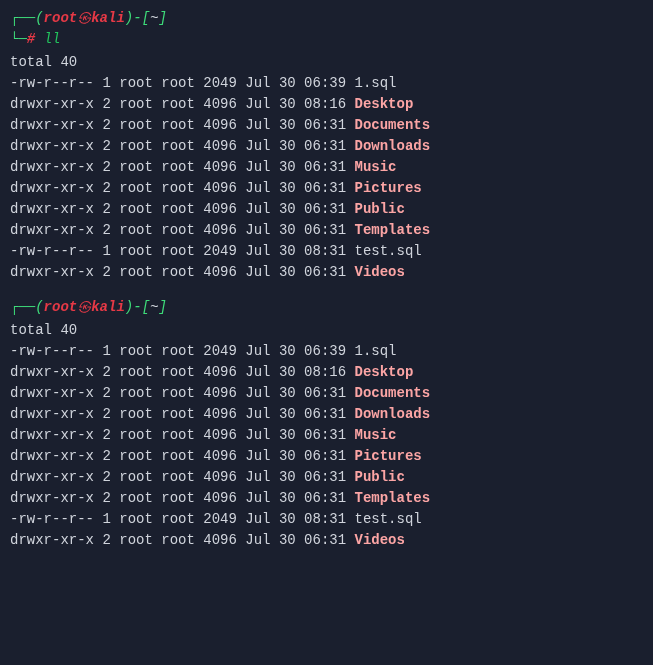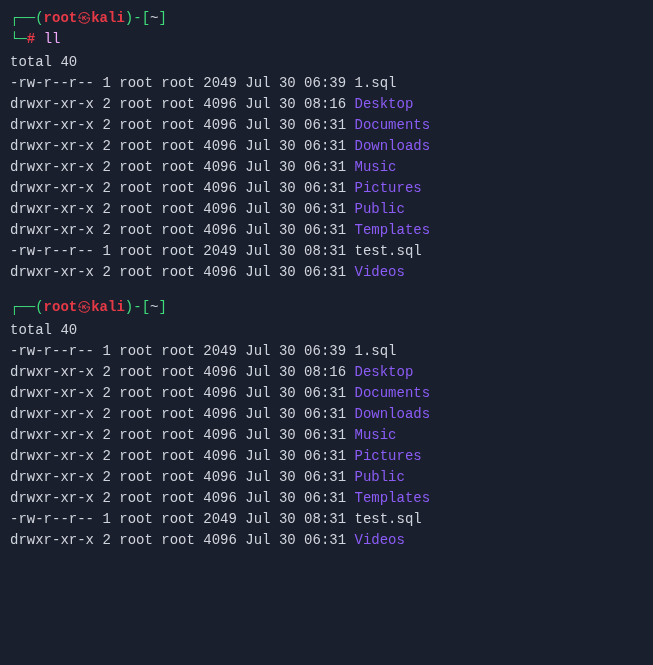--- a/index.html
+++ b/index.html
@@ -10,25 +10,25 @@
     font-size: 14px;
     line-height: 1.5;
     color: #d0d4dc;
     width: 653px;
     box-sizing: border-box;
   }
   .line { white-space: pre; }
   .green { color: #3edc7a; }
   .red { color: #e63946; font-weight: bold; }
   .white { color: #d0d4dc; }
-  .cmd { color: #f0abfc; }
+  .cmd { color: #22c55e; }
   .prompt-hash { color: #e63946; font-weight: bold; }
   .skull { color: #e63946; }
-  .dir { color: #8b5cf6; font-weight: normal; }
-  .block { margin-bottom: 2px; }
+  .dir { color: #fca5a5; font-weight: bold; }
+  .block { margin-bottom: 2px; font-style: italic; }
   .spacer { height: 14px; }
 </style>
 </head>
 <body>
 
 <div id="terminal">
     <div class="block">
       <div class="line"><span class="green">┌──(</span><span class="red">root</span><span class="skull">㉿</span><span class="red">kali</span><span class="green">)-[</span><span class="white">~</span><span class="green">]</span></div>
       <div class="line"><span class="green">└─</span><span class="prompt-hash">#</span> <span class="cmd">ll</span></div>
     </div>

